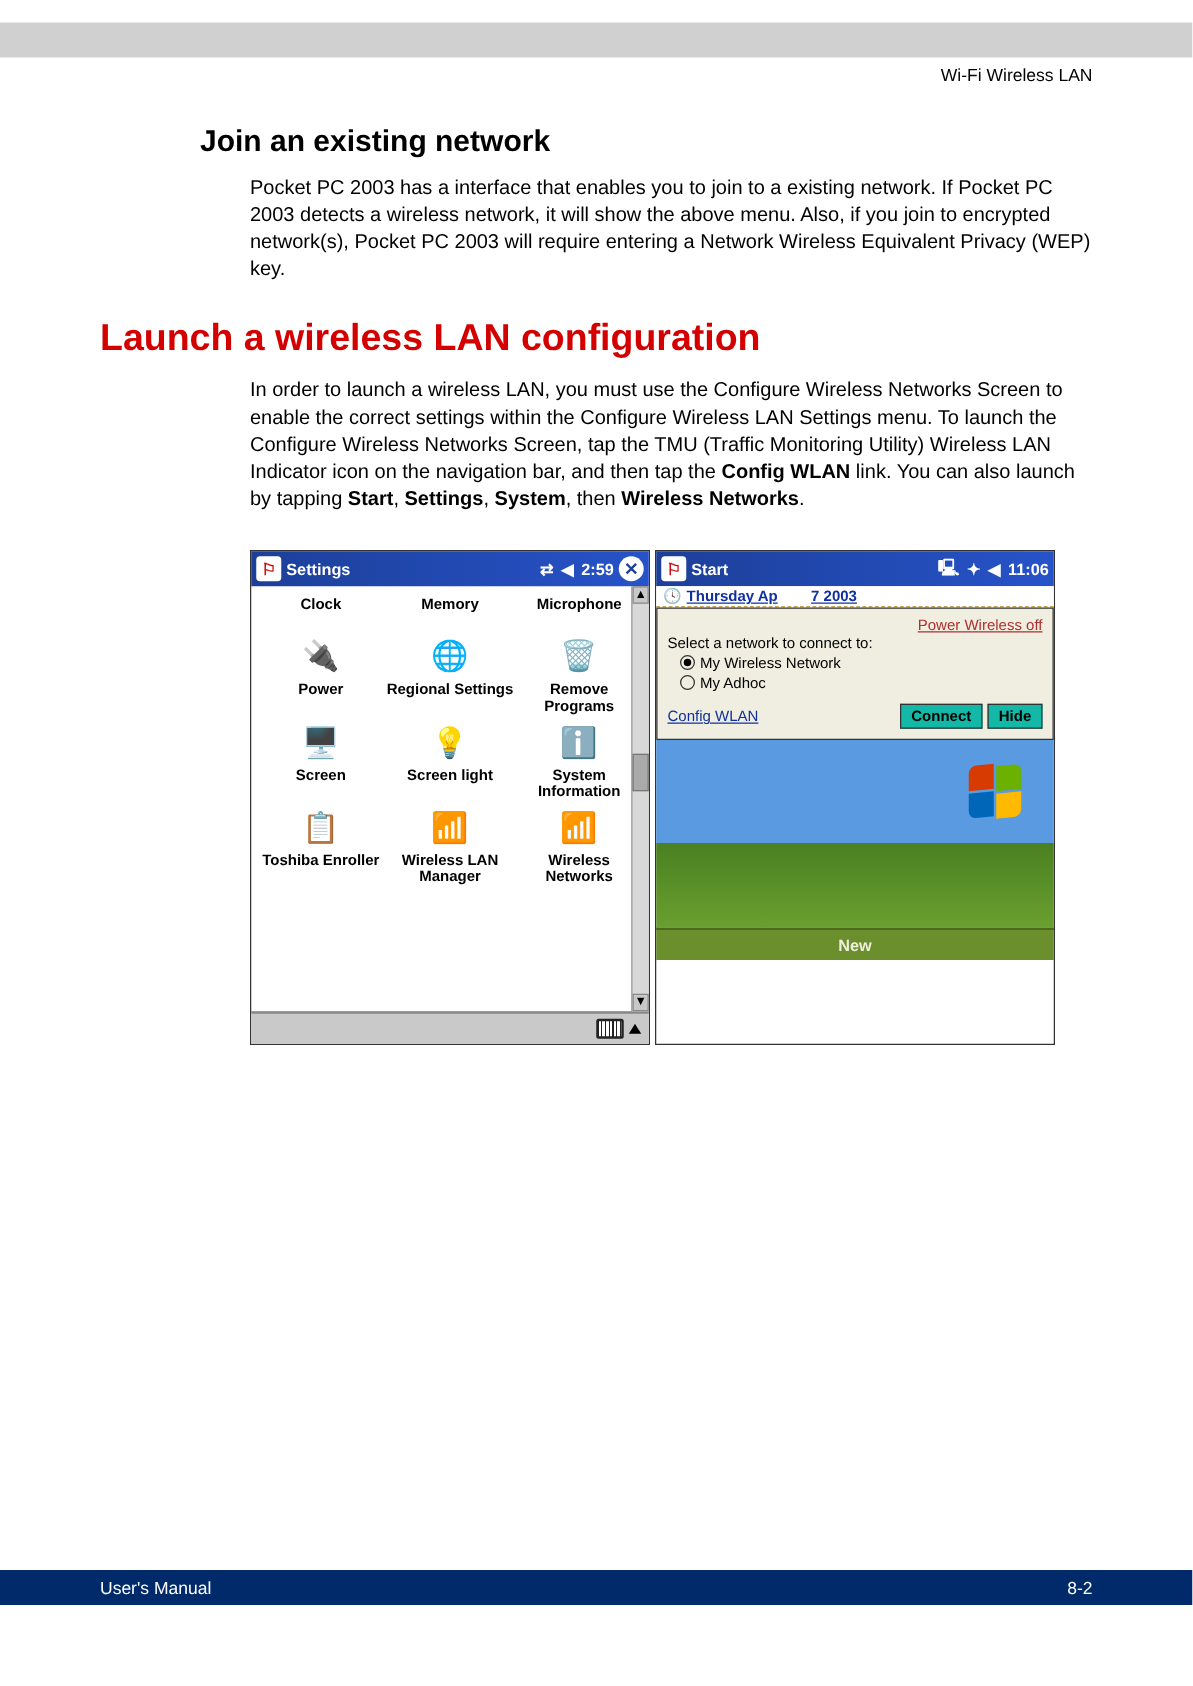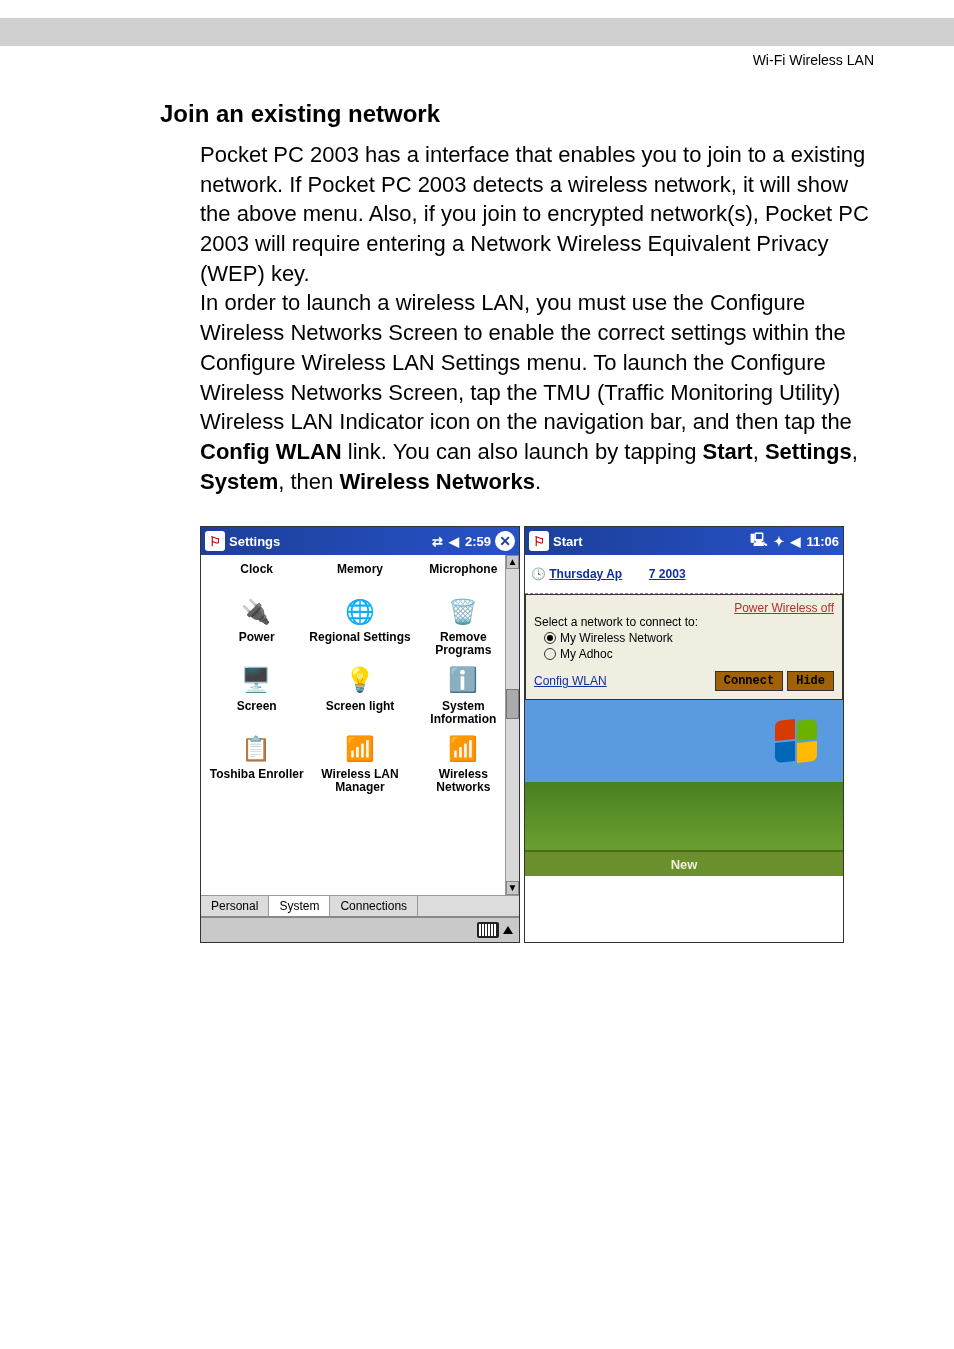--- a/index.html
+++ b/index.html
@@ -32,21 +32,21 @@
     font-family: Arial, Helvetica, sans-serif;
   }
   h1.red {
     color: #d40000;
     font-size: 30px;
     font-weight: bold;
     margin: 28px 0 14px 0;
     font-family: Arial, Helvetica, sans-serif;
   }
   p.body-text {
-    font-size: 22px;
+    font-size: 16px;
     line-height: 1.35;
     margin-left: 120px;
     color: #000;
   }
   .bold-inline { font-weight: bold; }
 
   .screenshots {
     margin: 30px 0 0 120px;
     display: flex;
     gap: 4px;
@@ -197,21 +197,21 @@
   .up-tri {
     width: 0; height: 0;
     border-left: 5px solid transparent;
     border-right: 5px solid transparent;
     border-bottom: 8px solid #000;
   }
 
   
   .today-row {
     background: #fff;
-    padding: 12px 6px;
+    padding: 1px 6px;
     font-size: 12px;
     color: #1030a0;
     border-bottom: 1px dashed #a82;
     font-weight: bold;
   }
   .today-row span { text-decoration: underline; }
   .wlan-popup {
     background: #efeee0;
     border: 1px solid #333;
     margin: 0;
@@ -258,26 +258,25 @@
     display: flex;
     align-items: center;
   }
   .config-link {
     color: #1030a0;
     text-decoration: underline;
   }
   .wlan-actions .spacer { flex: 1; }
   .btn {
     border: 1px solid #333;
-    background: #a16207;
+    background: #14b8a6;
     padding: 2px 8px;
     font-size: 12px;
     font-weight: bold;
     margin-left: 4px;
-    font-family: Liberation Mono, monospace;
   }
 
   .desktop-area {
     height: 150px;
     background: linear-gradient(to bottom, #5a9ae0 0%, #5a9ae0 55%, #4a8020 55%, #6aa030 100%);
     position: relative;
   }
   .win-flag {
     position: absolute;
     right: 22px;
@@ -320,20 +319,21 @@
 </head>
 <body>
 
 <div class="top-bar"></div>
 <div class="header-right">Wi-Fi Wireless LAN</div>
 
 <div class="content">
   <h2 class="red">Join an existing network</h2>
   <p class="body-text">Pocket PC 2003 has a interface that enables you to join to a existing network. If Pocket PC 2003 detects a wireless network, it will show the above menu. Also, if you join to encrypted network(s), Pocket PC 2003 will require entering a Network Wireless Equivalent Privacy (WEP) key.</p>
 
+  <h1 class="red">Launch a wireless LAN configuration</h1>
   <p class="body-text">
     <span>In order to launch a wireless LAN, you must use the Configure Wireless Networks Screen to enable the correct settings within the Configure Wireless LAN Settings menu. To launch the Configure Wireless Networks Screen, tap the TMU (Traffic Monitoring Utility) Wireless LAN Indicator icon on the navigation bar, and then tap the </span><span class="bold-inline">Config WLAN</span><span> link. You can also launch by tapping </span><span class="bold-inline">Start</span><span>, </span><span class="bold-inline">Settings</span><span>, </span><span class="bold-inline">System</span><span>, then </span><span class="bold-inline">Wireless Networks</span><span>.</span>
   </p>
 
   <div class="screenshots">
 
     <div class="ppc">
       <div class="ppc-titlebar">
         <span class="flag">⚐</span>
         <span>Settings</span>
@@ -402,26 +402,20 @@
         </div>
         <div class="scrollbar">
           <div class="arrow">▲</div>
           <div class="track">
               <div class="thumb"></div>
             </div>
           <div class="arrow">▼</div>
         </div>
       </div>
 
-      <div class="tabs-row">
-        <div class="tab">Personal</div>
-        <div class="tab active">System</div>
-        <div class="tab">Connections</div>
-        <div class="filler"></div>
-      </div>
       <div class="bottom-bar">
         <div class="kbd-icon"></div>
         <div class="up-tri"></div>
       </div>
     </div>
 
     <div class="ppc">
       <div class="ppc-titlebar">
         <span class="flag">⚐</span>
         <span>Start</span>

